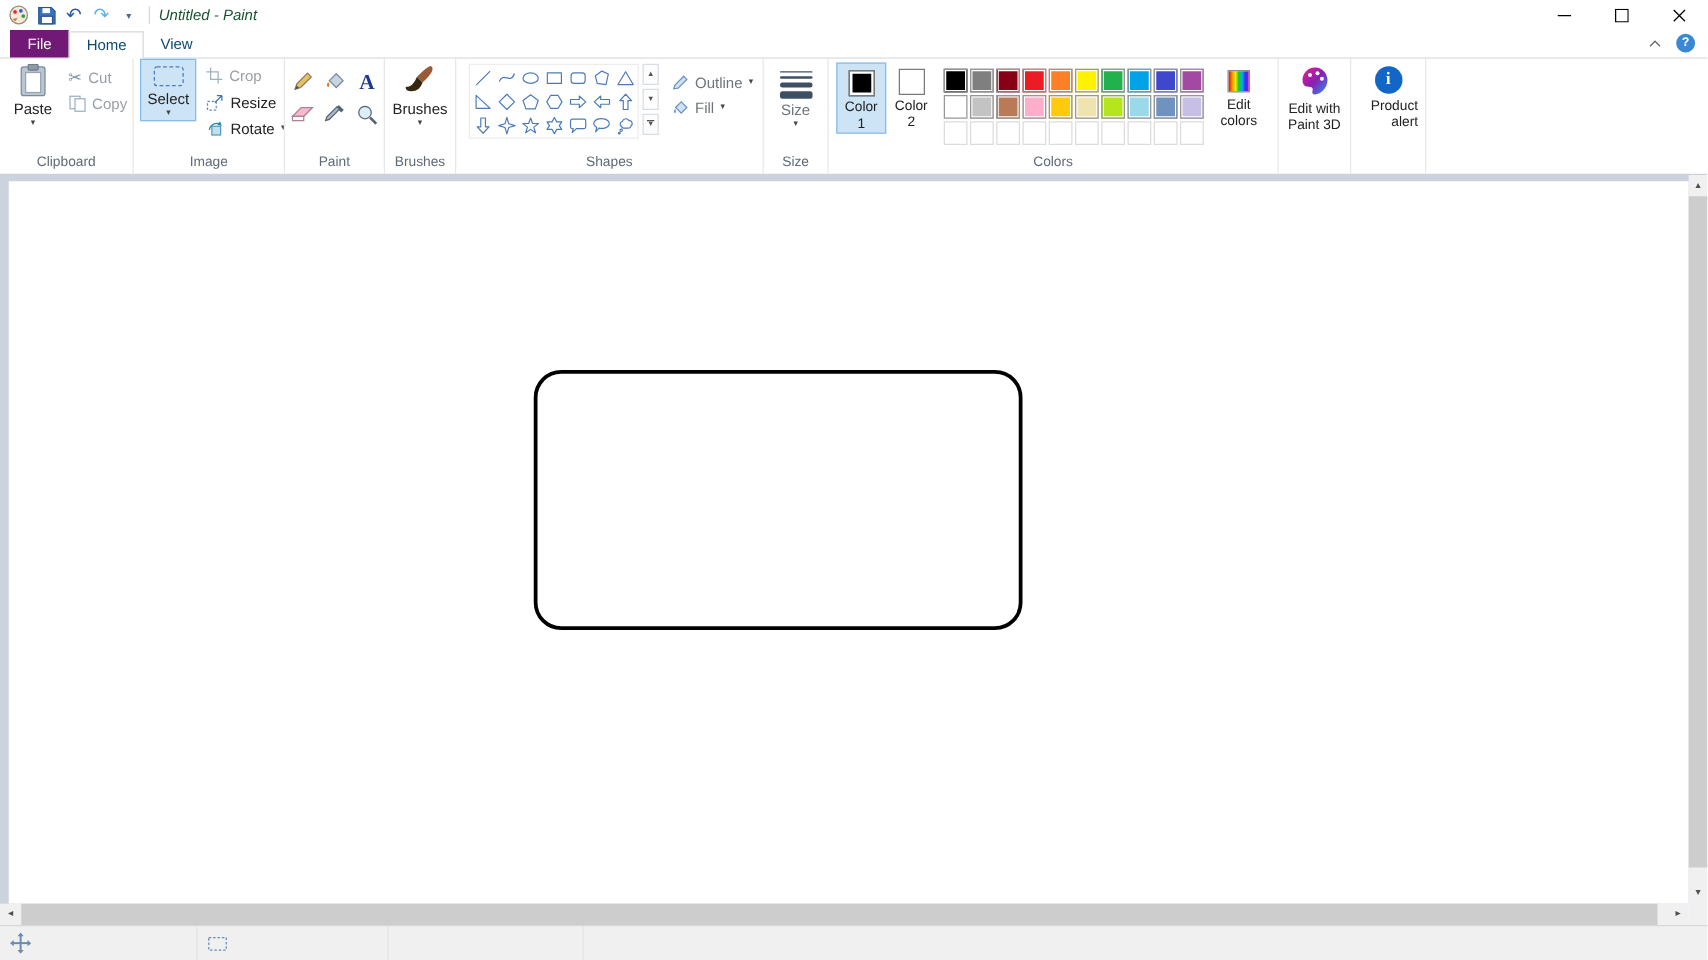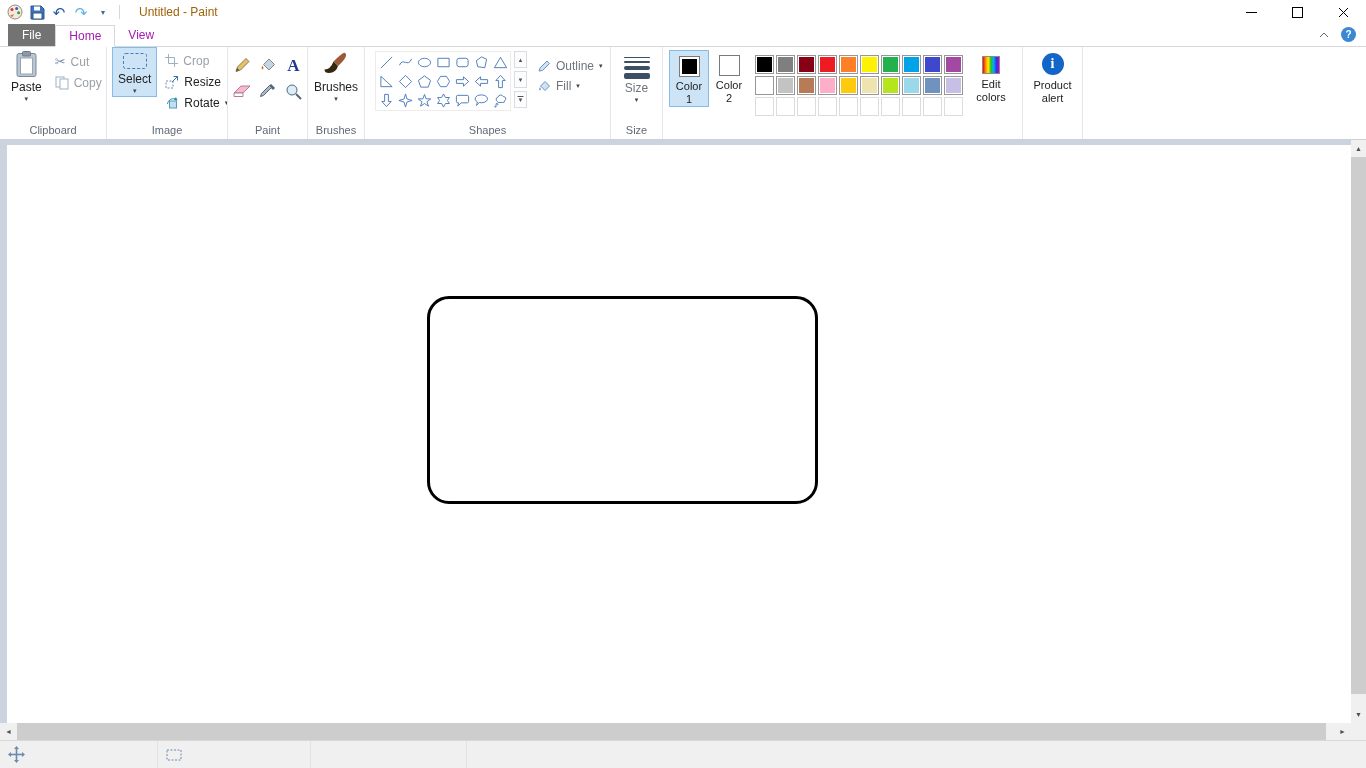--- a/index.html
+++ b/index.html
@@ -8,28 +8,28 @@
   .window { width:1366px; height:768px; display:flex; flex-direction:column; }
 
   
   .titlebar { height:24px; background:#fff; display:flex; align-items:center; flex:0 0 auto; }
   .qat { display:flex; align-items:center; padding-left:4px; }
   .qat-btn { width:22px; height:20px; display:flex; align-items:center; justify-content:center; }
   .undo-glyph { color:#2458a8; font-size:15px; line-height:15px; }
   .redo-glyph { color:#5ab4e4; font-size:15px; line-height:15px; }
   .qat-caret { color:#4a6a8a; font-size:8px; }
   .qat-sep { width:1px; height:14px; background:#d8d8d8; margin:0 5px; }
-  .title-text { margin-left:14px; font-size:12px; color:#a16207; white-space:nowrap; }
+  .title-text { margin-left:2px; font-size:12px; color:#14532d; white-space:nowrap;font-style:italic; }
   .winbtns { margin-left:auto; display:flex; height:24px; }
   .winbtn { width:46px; height:24px; display:flex; align-items:center; justify-content:center; }
 
   
   .tabrow { height:23px; background:#fff; border-bottom:1px solid #d8d8d8; display:flex; align-items:flex-end; padding-left:8px; flex:0 0 auto; }
-  .file-tab { background:#737373; color:#fff; height:22px; padding:11px 14px; display:flex; align-items:center; }
-  .tab { height:22px; padding:0 13px; display:flex; align-items:center; color:#a21caf; }
+  .file-tab { background:#701a75; color:#fff; height:22px; padding:11px 14px; display:flex; align-items:center; }
+  .tab { height:22px; padding:0 13px; display:flex; align-items:center; color:#0c4a6e; }
   .tab.active { background:#fff; border:1px solid #d8d8d8; border-bottom:1px solid #fff; margin-bottom:-1px; }
   .tabrow-right { margin-left:auto; display:flex; align-items:center; gap:12px; padding-right:10px; margin-bottom:4px; }
   .help-circle { width:15px; height:15px; border-radius:50%; background:#3a87d4; color:#fff; font-size:10px; font-weight:bold; display:flex; align-items:center; justify-content:center; }
 
   
   .ribbon { height:93px; background:#fff; border-bottom:1px solid #ccd1d7; display:flex; flex:0 0 auto; }
   .rgroup { display:flex; flex-direction:column; flex:0 0 auto; }
   .rgroup + .rgroup { border-left:1px solid #e5e7e9; }
   .rgroup-content { flex:1; display:flex; align-items:flex-start; }
   .rgroup-label { height:16px; line-height:15px; text-align:center; font-size:11px; color:#5f6a75; white-space:nowrap; }
@@ -487,27 +487,46 @@
               <div class="pal-cell empty"></div>
               <div class="pal-cell empty"></div>
               <div class="pal-cell empty"></div>
             </div>
           <div class="editcolors-cell">
             <span class="rainbow"></span>
             <span class="wrap-lbl" style="width:38px;">Edit colors</span>
           </div>
         </div>
       </div>
-    </div>
-
+      <div class="rgroup-label">Colors</div>
+    </div>
+
+    <div class="rgroup" style="width:58px;">
+      <div class="appbtn">
+        <svg width="22" height="24" viewBox="0 0 22 24">
+          <defs>
+            <linearGradient id="p3d" x1="0" y1="0" x2="1" y2="1">
+              <stop offset="0" stop-color="#e91e8c"></stop>
+                <stop offset="0.5" stop-color="#8a1fb2"></stop>
+                <stop offset="1" stop-color="#2196f3"></stop>
+            </linearGradient>
+          </defs>
+          <path d="M11,1 C17,1 21,6 21,11 C21,17 16,22.5 11,22.5 C9,22.5 8.5,21 9,19.5 C9.5,18 9,16.5 7,16.5 C5,16.5 1,16.5 1,11 C1,6 5,1 11,1 Z" fill="url(#p3d)"></path>
+          <circle cx="7" cy="7" r="1.6" fill="#fff"></circle>
+            <circle cx="13" cy="5.5" r="1.6" fill="#fff"></circle>
+            <circle cx="16.5" cy="10" r="1.6" fill="#fff"></circle>
+        </svg>
+        <span class="wrap-lbl" style="width:52px;">Edit with Paint 3D</span>
+      </div>
+    </div>
 
     <div class="rgroup" style="width:60px;">
       <div class="appbtn">
         <span class="info-circle">i</span>
-        <span class="wrap-lbl" style="width:48px;">Product alert</span>
+        <span class="wrap-lbl" style="width:48px;text-align:right;">Product alert</span>
       </div>
     </div>
 
     <div class="rgroup-fill"></div>
   </div>
 
   <div class="workspace-row">
     <div class="canvas-area">
       <div class="paint-canvas">
         <div id="drawn-shape" style="left: 420px; top: 151px; width: 391px; height: 208px; border: 3px solid rgb(0, 0, 0); border-radius: 22px;"></div>

